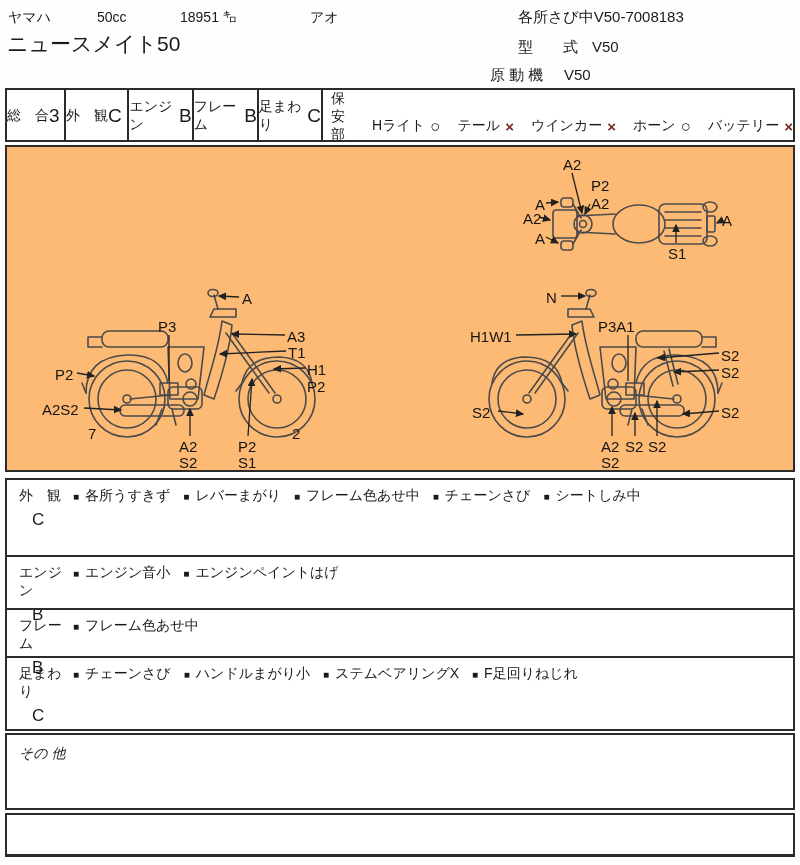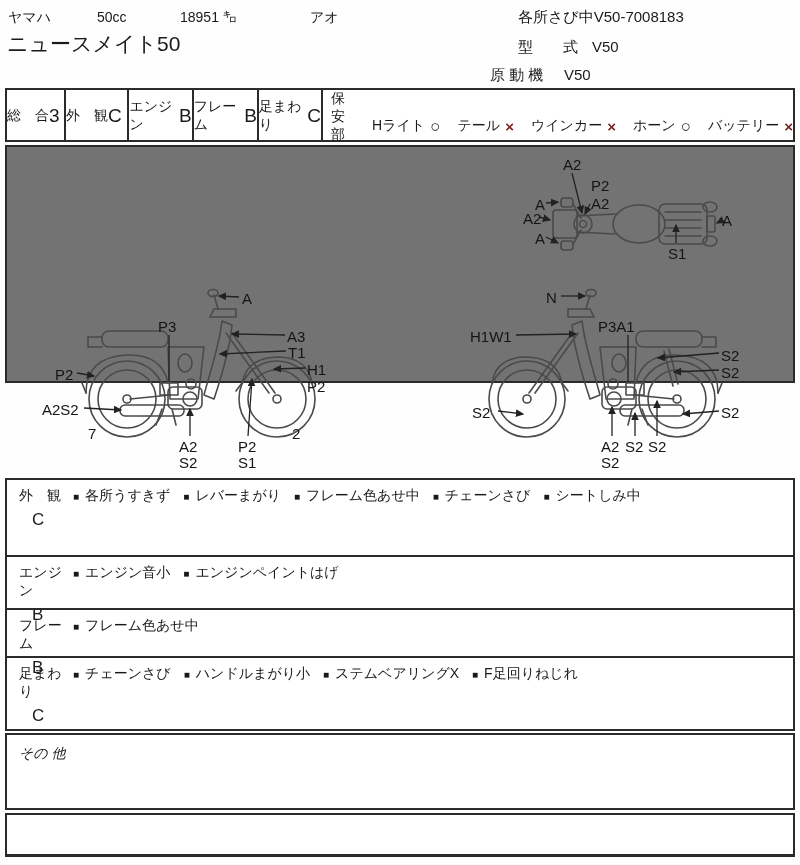--- a/index.html
+++ b/index.html
@@ -23,21 +23,21 @@
   .safety-panel{flex:1;display:flex;flex-direction:column;}
   .safety-row{flex:1;border-bottom:2px solid #2b2b2b;display:flex;align-items:center;padding-left:8px;font-size:14px;box-sizing:border-box;}
   .key-row{flex:1;display:flex;align-items:center;padding-left:15px;font-size:14px;}
   .sf-label{margin-right:10px;}
   .sf-item{display:flex;align-items:center;margin-left:17px;white-space:nowrap;}
   .sf-name{margin-right:5px;}
   .sf-mark.ok{font-size:17px;line-height:1;}
   .sf-mark.ng{font-size:15px;font-weight:bold;line-height:1;}
   .key-value{margin-left:28px;}
   
-  .diagram-box{left:5px;top:145px;width:790px;height:238px;border:2px solid #2b2b2b;box-sizing:border-box;background:#737373;}
+  .diagram-box{left:5px;top:145px;width:790px;height:327px;border:2px solid #2b2b2b;box-sizing:border-box;background:#fdba74;}
   .dg{position:absolute;}
   .dlabel{position:absolute;font-size:15px;white-space:nowrap;color:#151515;}
   svg .art{stroke:#4a4a4a;fill:none;stroke-width:1.6;stroke-linecap:round;stroke-linejoin:round;}
   svg .leader{stroke:#222;fill:none;stroke-width:1.3;}
   
   .sec-block{left:5px;top:478px;width:790px;height:253px;border:2px solid #2b2b2b;box-sizing:border-box;display:flex;flex-direction:column;background:#fff;}
   .sec-row{display:flex;box-sizing:border-box;}
   .sec-row + .sec-row{border-top:2px solid #2b2b2b;}
   .sr1{height:75px}.sr2{height:53px}.sr3{height:48px}.sr4{flex:1}
   .sec-label{width:62px;padding:7px 0 0 12px;font-size:14px;display:flex;flex-direction:column;box-sizing:border-box;}

